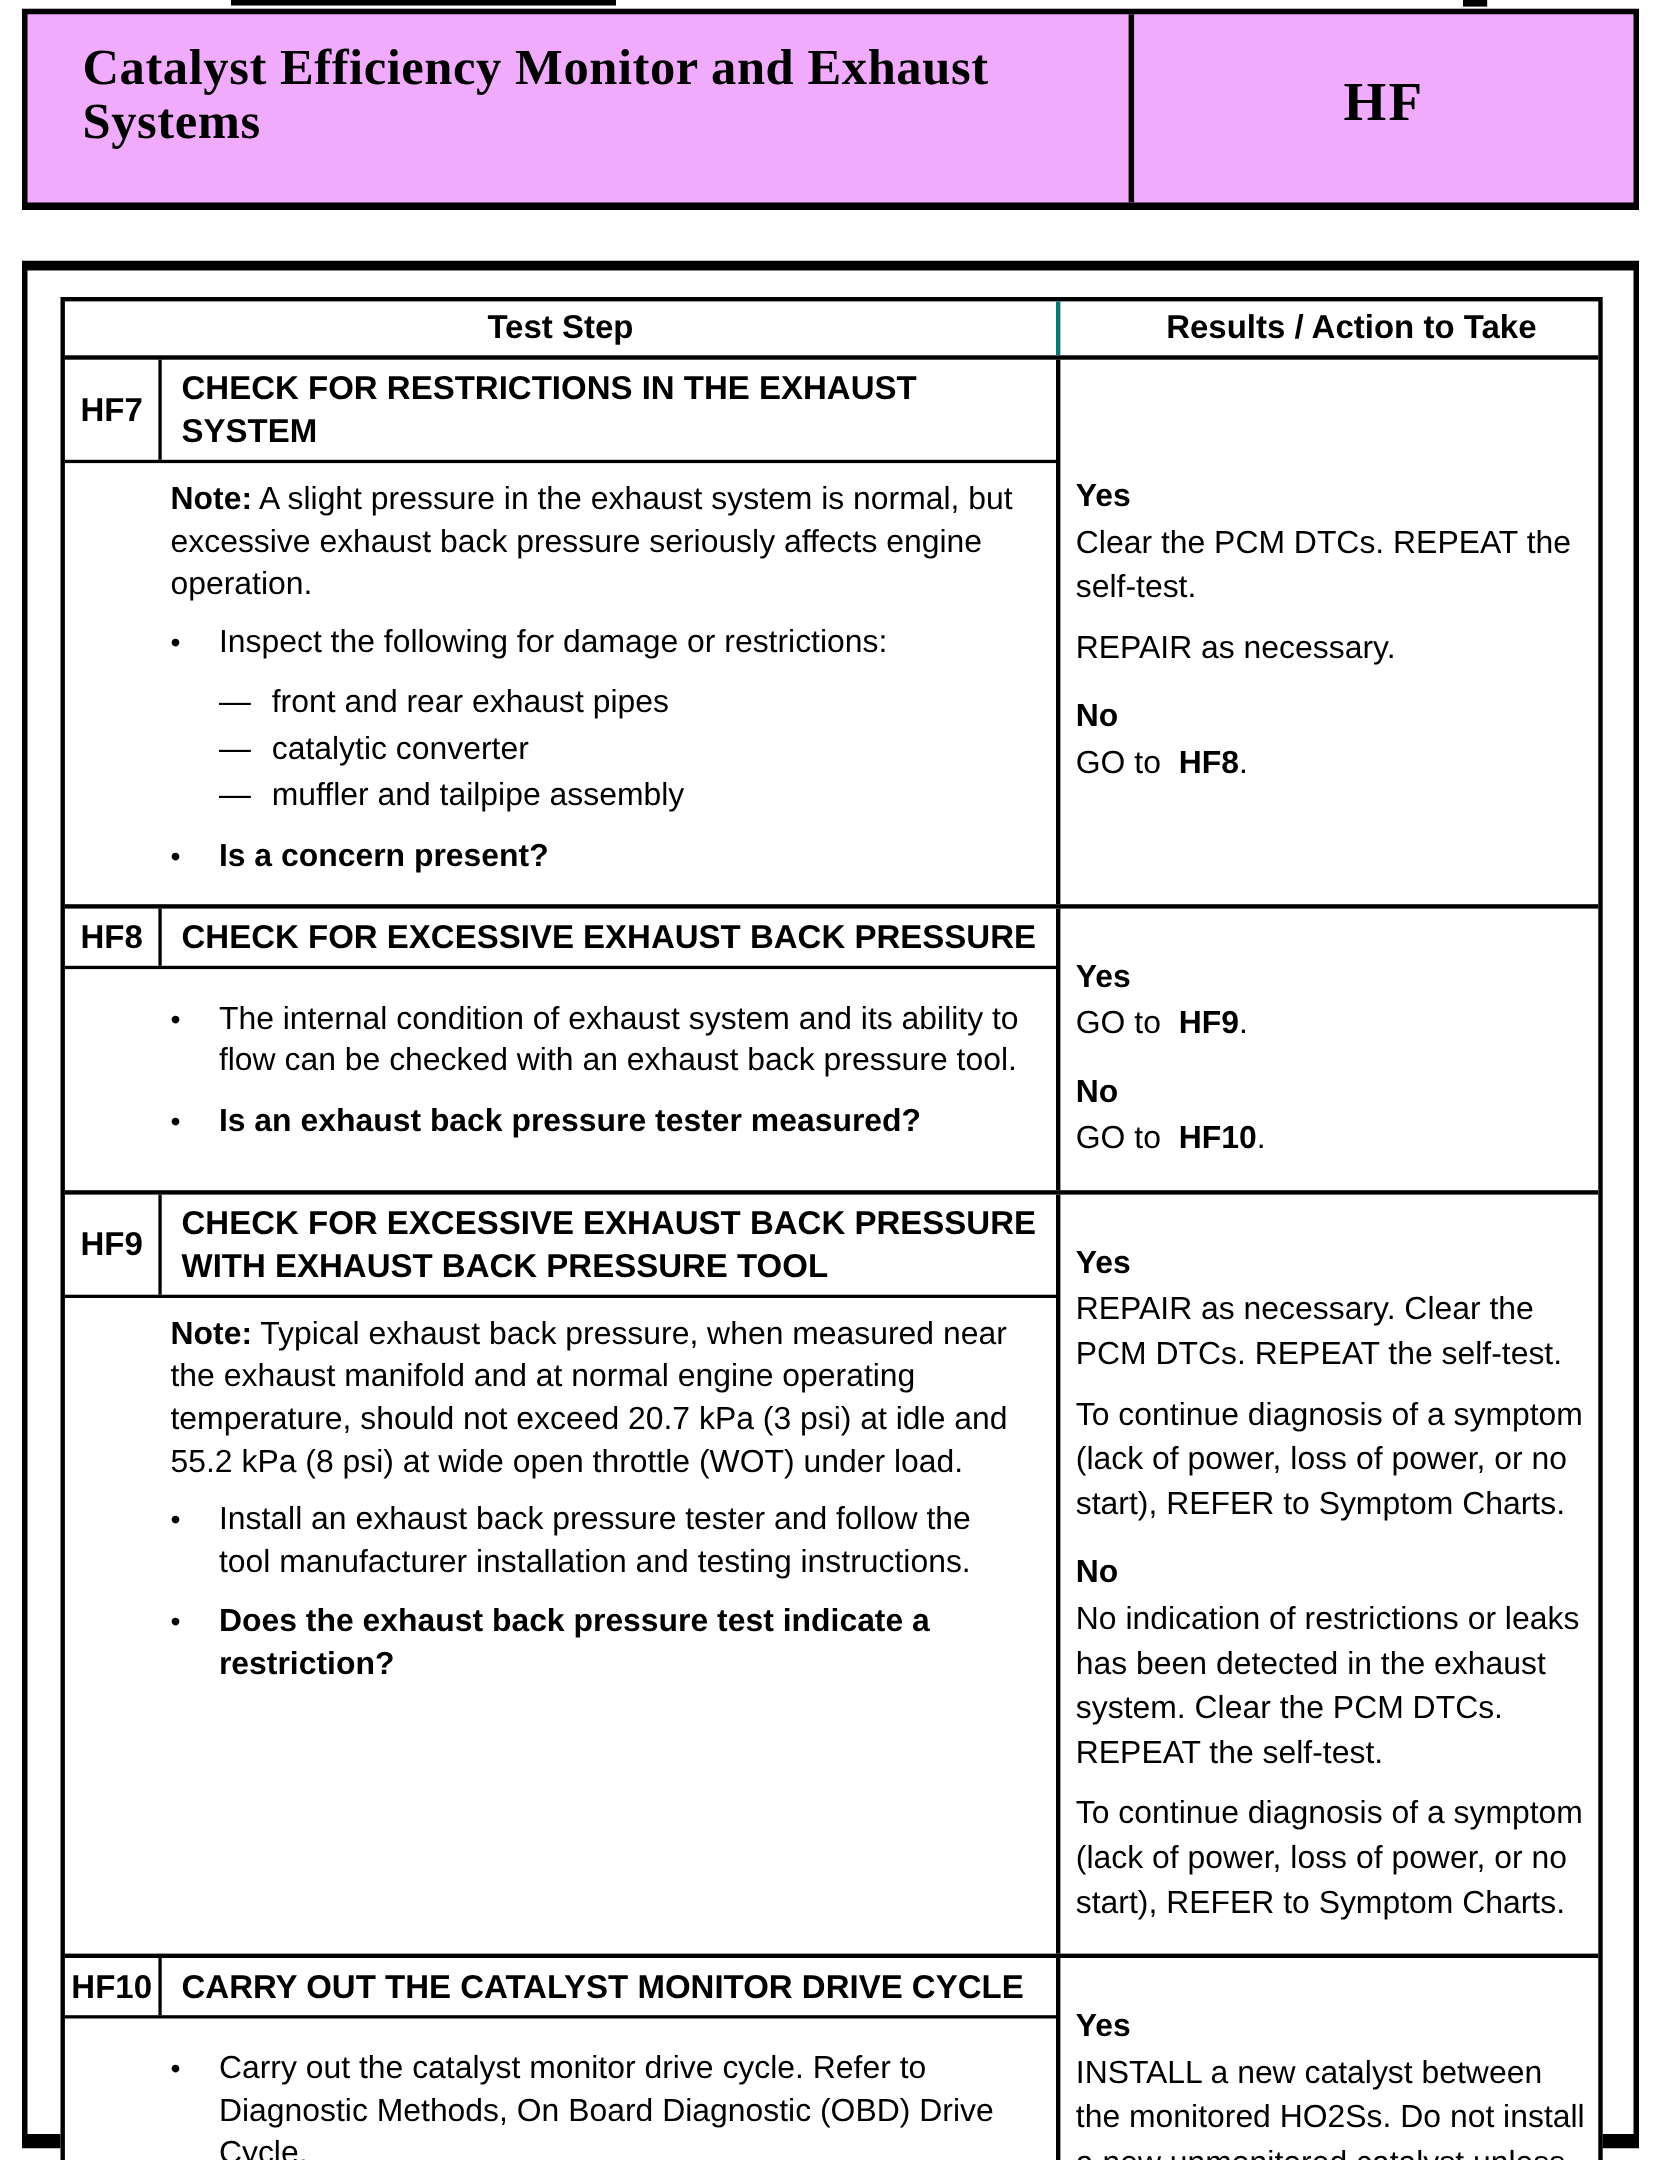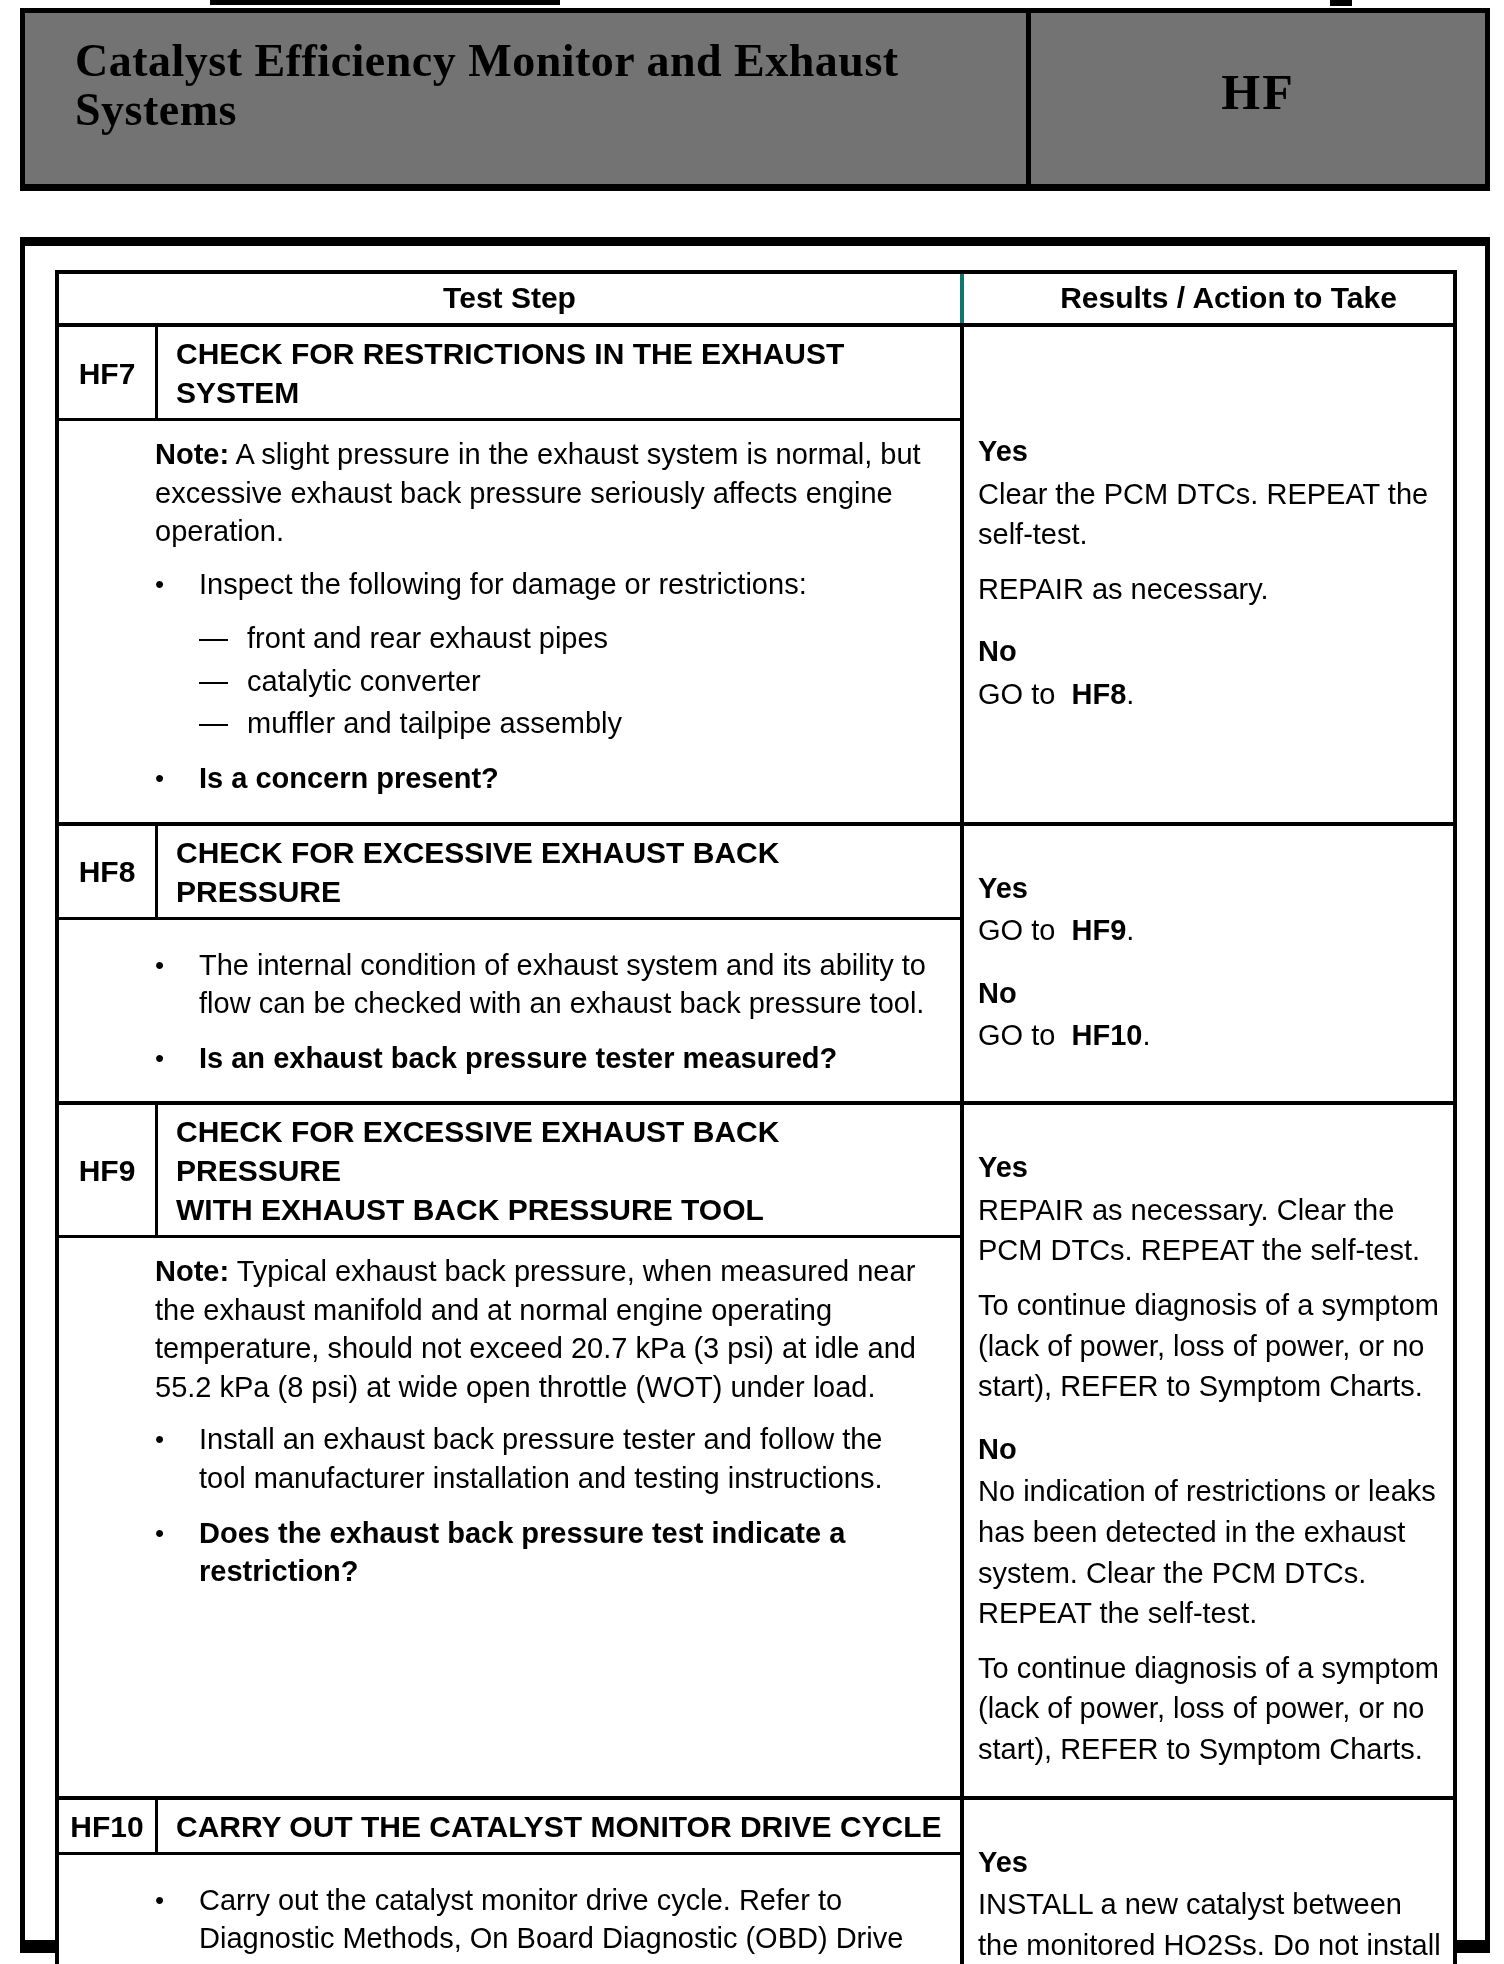--- a/index.html
+++ b/index.html
@@ -6,21 +6,21 @@
   body{
     width:1504px;height:1964px;position:relative;background:#ffffff;color:#000;
     font-family:"Liberation Sans",sans-serif;overflow:hidden;
     -webkit-font-smoothing:antialiased;
   }
   .artifact{position:absolute;background:#000;}
   
   .header-box{
     position:absolute;left:20px;top:8px;width:1470px;height:183px;
     border:5px solid #000;border-bottom-width:7px;box-sizing:border-box;
-    display:flex;background:#737373;
+    display:flex;background:#f0abfc;
   }
   .header-title-cell{
     width:1006px;flex:0 0 auto;border-right:5px solid #000;box-sizing:border-box;
     padding:24px 20px 0 50px;
   }
   .page-title{
     font-family:"Liberation Serif",serif;font-weight:700;
     font-size:46px;line-height:1.06;letter-spacing:.5px;
   }
   .header-code-cell{flex:1;display:flex;align-items:center;justify-content:center;}
@@ -46,21 +46,21 @@
   }
   .th-right{flex:1;text-align:center;font-weight:700;font-size:30px;padding:7px 0 8px;margin-left:40px;}
   .step-row{display:flex;border-bottom:4px solid #000;}
   .step-row:last-child{border-bottom:none;}
   .step-left{
     width:905px;flex:0 0 auto;border-right:4px solid #000;box-sizing:border-box;
     display:flex;flex-direction:column;
   }
   .step-title-bar{display:flex;border-bottom:3px solid #000;}
   .step-id{
-    width:99px;flex:0 0 auto;border-right:3px solid #000;box-sizing:border-box;
+    width:88px;flex:0 0 auto;border-right:3px solid #000;box-sizing:border-box;
     font-weight:700;font-size:30px;text-align:center;padding:8px 0 6px;
     display:flex;align-items:center;justify-content:center;
   }
   .step-title{
     font-weight:700;font-size:30px;line-height:1.3;padding:7px 12px 6px 18px;
     white-space:pre-line;
   }
   .step-body{
     flex:1;font-size:29px;line-height:1.33;padding:12px 24px 20px 96px;
   }

